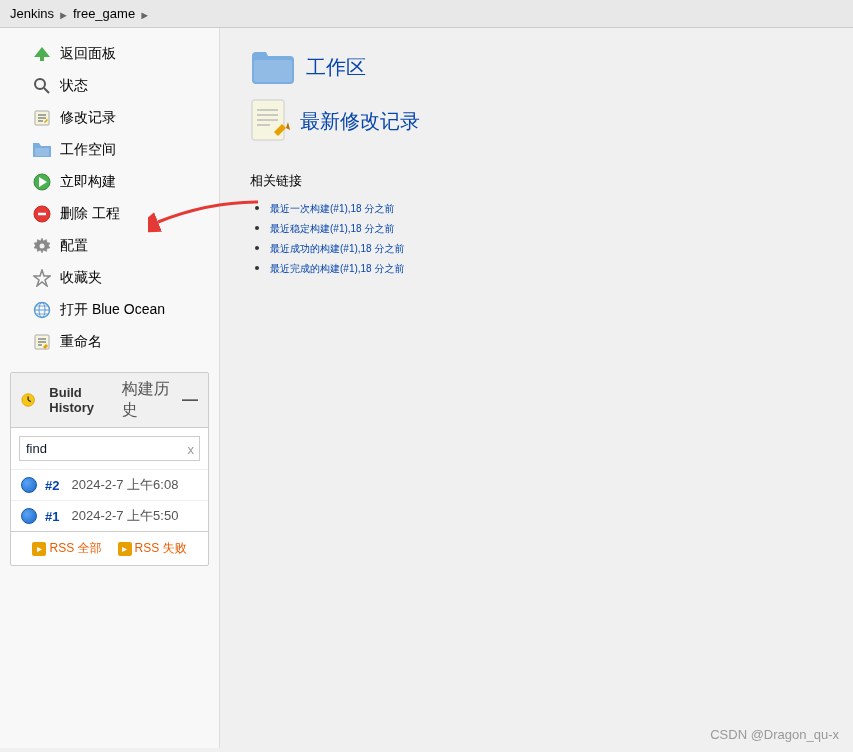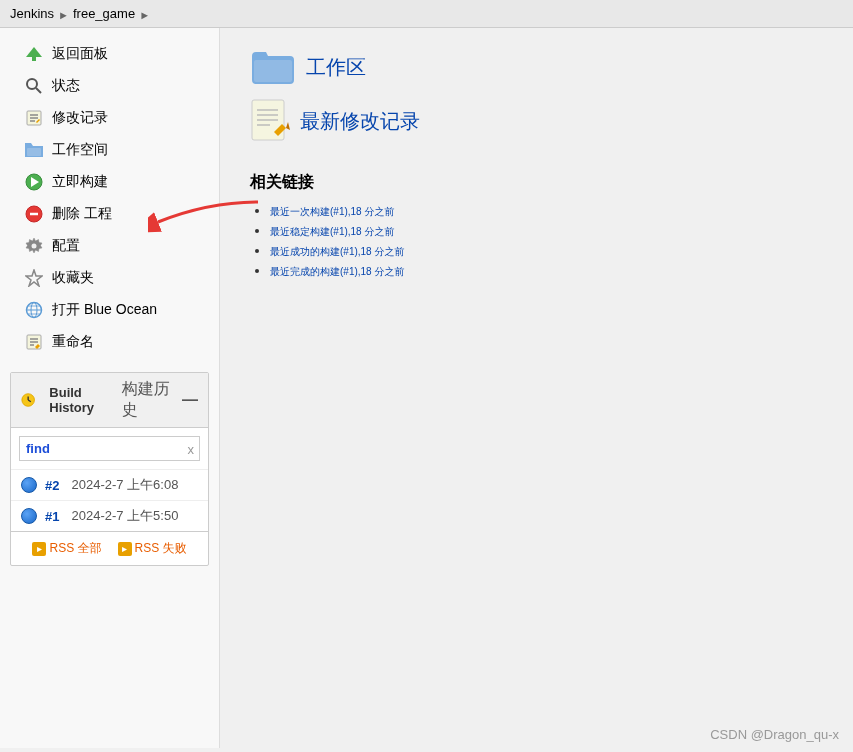--- a/index.html
+++ b/index.html
@@ -43,21 +43,21 @@
       width: 220px;
       background: #f8f8f8;
       border-right: 1px solid #ddd;
       padding: 10px 0;
       flex-shrink: 0;
     }
     .sidebar-item {
       display: flex;
       align-items: center;
       gap: 8px;
-      padding: 6px 24px;
+      padding: 6px 32px;
       cursor: pointer;
       color: #333;
       text-decoration: none;
       font-size: 14px;
     }
     .sidebar-item .icon {
       width: 20px;
       height: 20px;
       display: flex;
       align-items: center;
@@ -98,22 +98,21 @@
     }
     .find-input-wrap {
       padding: 8px;
       position: relative;
     }
     .find-input {
       width: 100%;
       padding: 4px 22px 4px 6px;
       border: 1px solid #ccc;
       font-size: 13px;
-      color: #1d4ed8;
-      font-weight: bold;
+      color: #0f172a;
     }
     .find-clear {
       position: absolute;
       right: 14px;
       top: 50%;
       transform: translateY(-50%);
       color: #999;
       cursor: pointer;
       font-size: 13px;
     }
@@ -175,22 +174,22 @@
       align-items: center;
       gap: 10px;
     }
     .quick-link-item a {
       color: #0645ad;
       text-decoration: none;
       font-size: 20px;
     }
 
     .section-title {
-      font-size: 16px;
-      font-weight: bold;
+      font-size: 13px;
+      font-weight: normal;
       color: #000;
       margin-bottom: 10px;
     }
     .related-links ul {
       list-style: disc;
       padding-left: 20px;
     }
     .related-links ul li {
       margin-bottom: 4px;
     }

